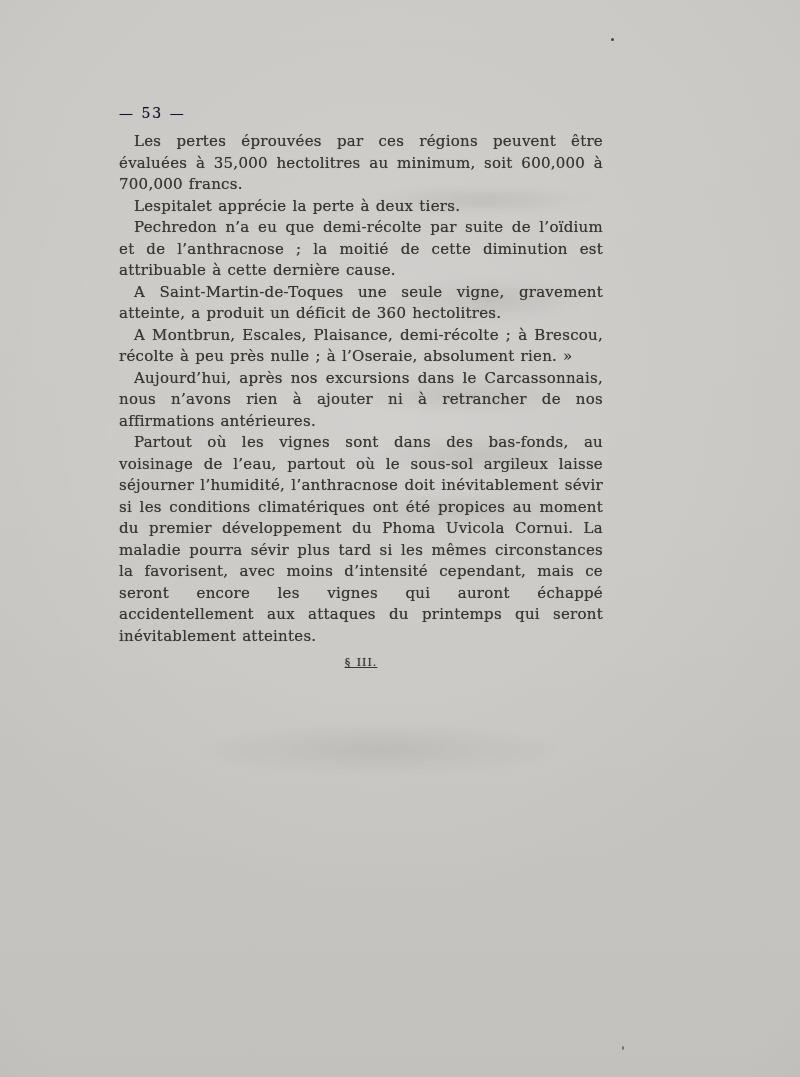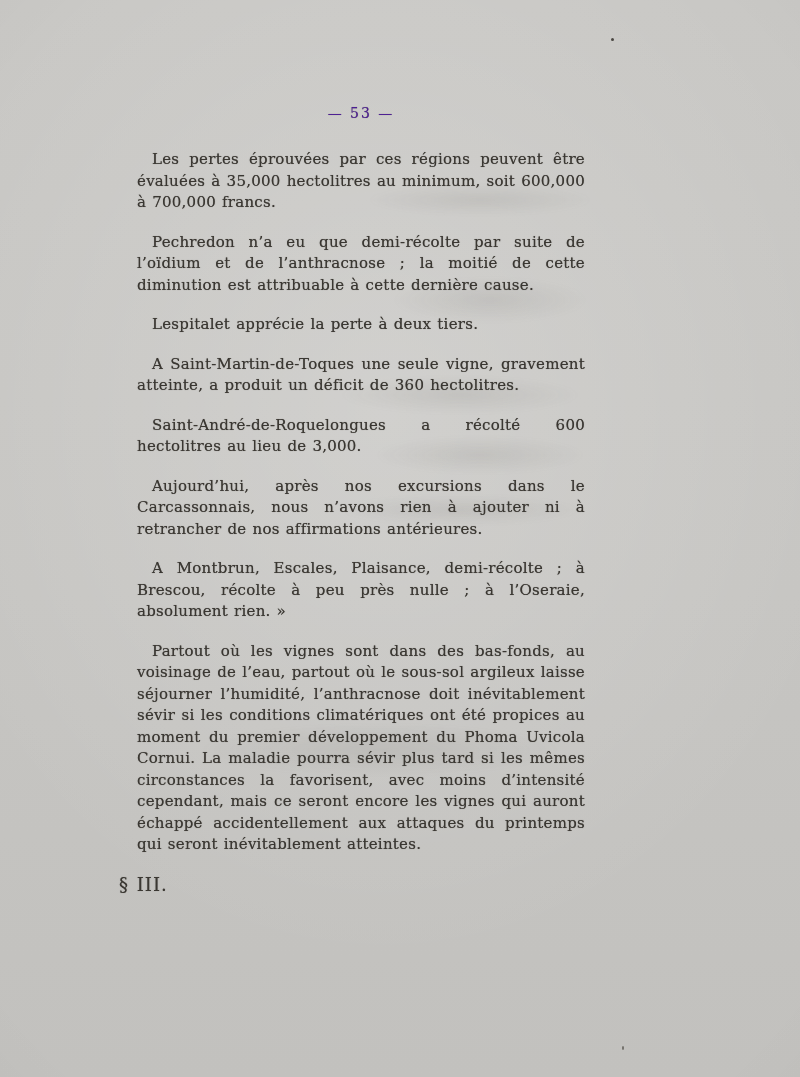--- a/index.html
+++ b/index.html
@@ -18,50 +18,52 @@
       linear-gradient(180deg, #c9c8c5 0%, #c6c5c2 55%, #c2c1be 100%);
     font-family: "DejaVu Serif", "Liberation Serif", serif;
     color: #393631;
   }
 
   .page-number {
     position: absolute;
     top: 105px;
     left: 119px;
     width: 484px;
-    text-align: center;
+    text-align: left;
     font-size: 14px;
     letter-spacing: 2px;
-    color: #4c1d95;
+    color: #0f172a;
     text-shadow: 0 0 0.7px rgba(60,56,50,0.65);
   }
 
   .text-block {
     position: absolute;
     left: 119px;
     top: 131px;
     width: 484px;
     font-size: 15px;
     line-height: 21.5px;
     text-align: justify;
     letter-spacing: 0.25px;
     word-spacing: 1px;
     color: #3a3732;
     text-shadow: 0 0 0.7px rgba(58,55,50,0.7);
   }
   .text-block p {
-    margin: 18px;
+    margin: 0;
     text-indent: 15px;
   }
 
   .section-heading {
+    text-align: center;
     text-indent: 0 !important;
     margin: 5px 0 16px 0 !important;
-    font-size: 18px;
+    font-size: 11px;
     letter-spacing: 1px;
+    text-decoration: underline;
   }
 
   
   .ghost-smudge {
     position: absolute;
     pointer-events: none;
     background: radial-gradient(ellipse closest-side, rgba(110,108,104,0.13), rgba(110,108,104,0) 75%);
     filter: blur(2px);
   }
   .smudge-1 { left: 330px; top: 180px;  width: 300px; height: 40px; }
@@ -89,23 +91,22 @@
 <div class="ghost-smudge smudge-5"></div>
 <div class="ghost-smudge smudge-6"></div>
 
 <div class="scan-speck speck-1"></div>
 <div class="scan-speck speck-2"></div>
 
 <div class="page-number">— 53 —</div>
 
 <div class="text-block">
   <p>Les pertes éprouvées par ces régions peuvent être évaluées à 35,000 hectolitres au minimum, soit 600,000 à 700,000 francs.</p>
+  <p>Lespitalet apprécie la perte à deux tiers.</p>
   <p>Pechredon n’a eu que demi-récolte par suite de l’oïdium et de l’anthracnose ; la moitié de cette diminution est attribuable à cette dernière cause.</p>
-  <p>Lespitalet apprécie la perte à deux tiers.</p>
   <p>A Saint-Martin-de-Toques une seule vigne, gravement atteinte, a produit un déficit de 360 hectolitres.</p>
-  <p>Saint-André-de-Roquelongues a récolté 600 hectolitres au lieu de 3,000.</p>
+  <p>A Montbrun, Escales, Plaisance, demi-récolte ; à Brescou, récolte à peu près nulle ; à l’Oseraie, absolument rien. »</p>
   <p>Aujourd’hui, après nos excursions dans le Carcassonnais, nous n’avons rien à ajouter ni à retrancher de nos affirmations antérieures.</p>
-  <p>A Montbrun, Escales, Plaisance, demi-récolte ; à Brescou, récolte à peu près nulle ; à l’Oseraie, absolument rien. »</p>
   <p>Partout où les vignes sont dans des bas-fonds, au voisinage de l’eau, partout où le sous-sol argileux laisse séjourner l’humidité, l’anthracnose doit inévitablement sévir si les conditions climatériques ont été propices au moment du premier développement du Phoma Uvicola Cornui. La maladie pourra sévir plus tard si les mêmes circonstances la favorisent, avec moins d’intensité cependant, mais ce seront encore les vignes qui auront échappé accidentellement aux attaques du printemps qui seront inévitablement atteintes.</p>
 
   <p class="section-heading">§ III.</p>
 
 </div>
 
 </body></html>

